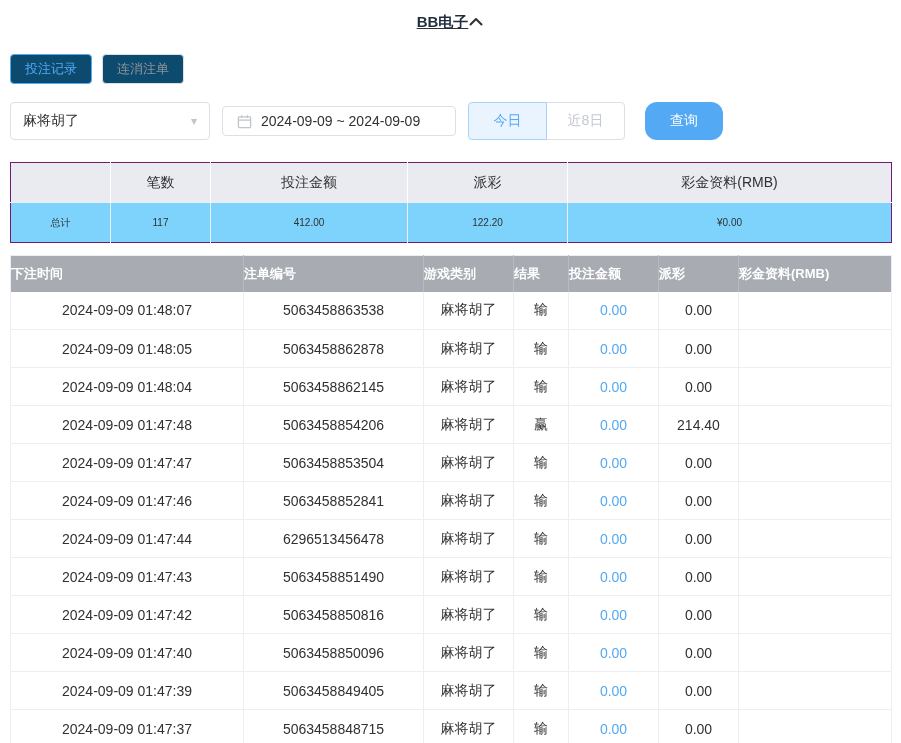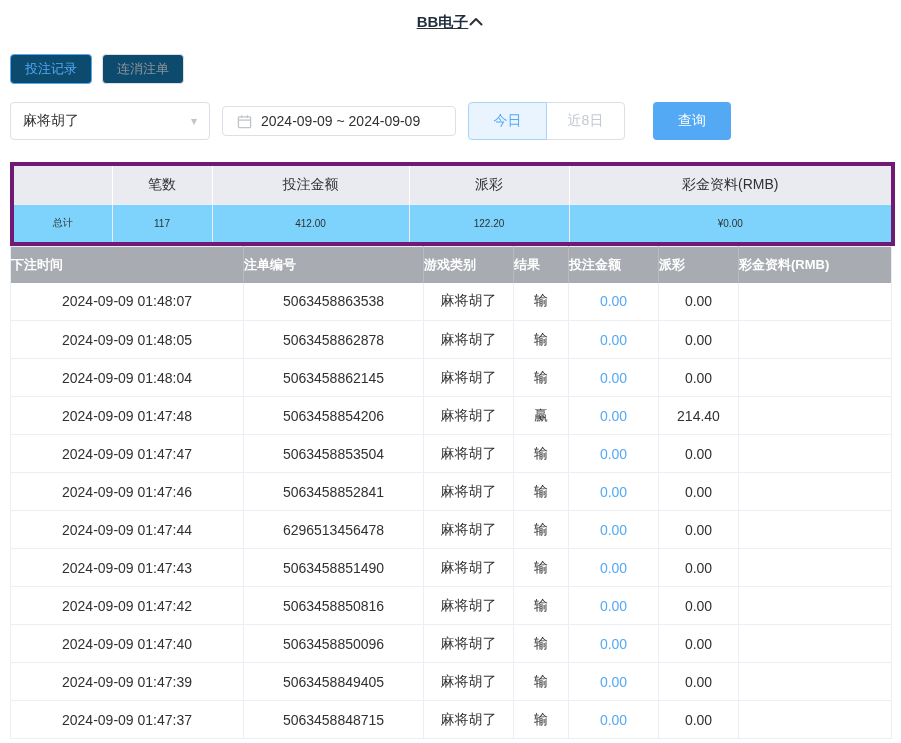--- a/index.html
+++ b/index.html
@@ -45,27 +45,27 @@
   .btn-group { display: flex; }
   .qbtn {
     height: 38px; min-width: 79px; padding: 0 16px; font-size: 14px;
     background: #fff; border: 1px solid #dcdfe6; color: #c3c8d2;
     cursor: pointer; margin-left: -1px; position: relative;
   }
   .qbtn:first-child { border-radius: 4px 0 0 4px; margin-left: 0; }
   .qbtn:last-child { border-radius: 0 4px 4px 0; }
   .qbtn.active { background: #e9f4fe; color: #54a9f5; border-color: #a8d3fb; z-index: 1; }
   .search-btn {
-    height: 38px; width: 78px; margin-left: 28px; border: none; cursor: pointer;
-    background: #54a9f5; color: #ffffff; font-size: 14px; border-radius: 4px;
+    height: 38px; width: 78px; margin-left: 20px; border: none; cursor: pointer;
+    background: #54a9f5; color: #ffffff; font-size: 14px; border-radius: 12px;
   }
 
   
   table { border-collapse: collapse; table-layout: fixed; width: 881px; }
-  .summary { border: 4px solid #701a75; }
+  .summary { margin-bottom: 12px; border: 1px solid #701a75; }
   .summary th {
     background: #e9ebf0; height: 40px; font-size: 14px; font-weight: normal;
     color: #303133; border-right: 1px solid #ffffff; text-align: center;
   }
   .summary th:last-child { border-right: none; }
   .summary td {
     height: 40px; font-size: 10px; text-align: center; background: #7dd3fc;
     border-right: 1px solid #ebeef5; border-top: 1px solid #ebeef5;
   }
   .summary td:last-child { border-right: none; }

